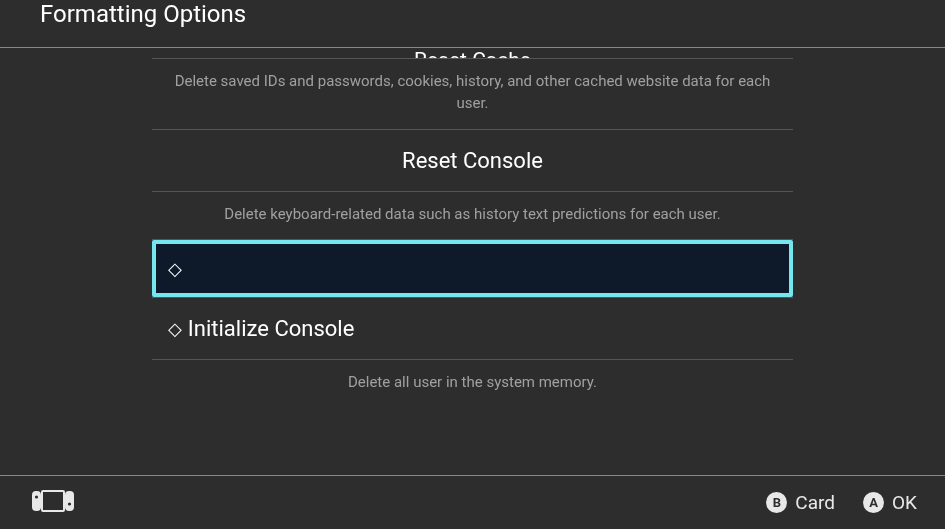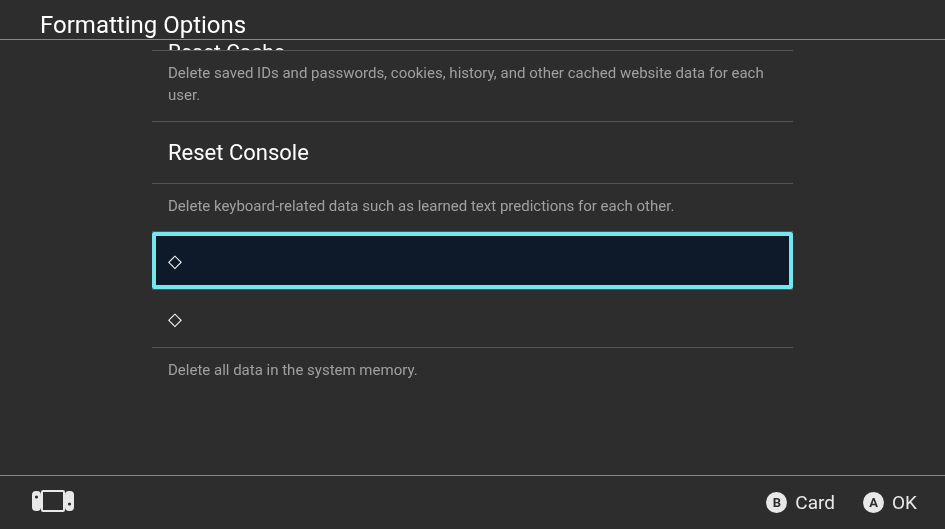--- a/index.html
+++ b/index.html
@@ -10,41 +10,42 @@
     body {
       width: 945px;
       height: 529px;
       background-color: #2d2d2d;
       color: #e8e8e8;
       font-family: -apple-system, BlinkMacSystemFont, "Segoe UI", Roboto, Arial, sans-serif;
       overflow: hidden;
       position: relative;
     }
     .header {
-      height: 40px;
+      height: 48px;
       display: flex;
-      align-items: flex-end;
+      align-items: flex-start;
       padding: 0 40px;
       border-bottom: 1px solid #888;
     }
     .header-title {
       font-size: 24px;
       font-weight: 400;
       color: #ffffff;
     }
     .content {
       padding: 0;
       height: 427px;
       overflow: hidden;
       position: relative;
     }
     .list {
       margin-left: 152px;
       margin-right: 152px;
       padding-top: 0;
+      text-align: center;
     }
     .item-cut {
       margin-top: -14px;
     }
     .item-title-cut {
       font-size: 21px;
       color: #ffffff;
       padding: 14px 16px 10px 16px;
       height: 20px;
       overflow: hidden;
@@ -143,37 +144,38 @@
     <div class="item-cut">
       <div class="item-title-cut">Reset Cache</div>
       <div class="item-divider"></div>
       <div class="item-desc">Delete saved IDs and passwords, cookies, history, and other cached website data for each user.</div>
     </div>
     <div class="item-divider"></div>
 
     <div>
       <div class="item-title">Reset Console</div>
       <div class="item-divider"></div>
-      <div class="item-desc">Delete keyboard-related data such as learned text predictions for each other.</div>
+      <div class="item-desc">Delete keyboard-related data such as history text predictions for each user.</div>
     </div>
     <div class="item-divider"></div>
 
     <div>
       <div class="item-title highlighted">
         <span class="diamond-icon">◇</span>
       </div>
     </div>
     <div class="item-divider"></div>
 
     <div>
       <div class="item-title with-icon">
         <span class="diamond-icon">◇</span>
+        <span>Initialize Console</span>
       </div>
       <div class="item-divider"></div>
-      <div class="item-desc">Delete all data in the system memory.</div>
+      <div class="item-desc">Delete all user in the system memory.</div>
     </div>
 
   </div>
 </div>
 
 <div class="footer">
   <div class="footer-left">
     <svg class="controller-icon" viewBox="0 0 50 24">
       <rect x="4" y="2" width="9" height="20" rx="4" fill="#e8e8e8"></rect>
       <rect x="14" y="2" width="22" height="20" rx="1" fill="none" stroke="#e8e8e8" stroke-width="2"></rect>

